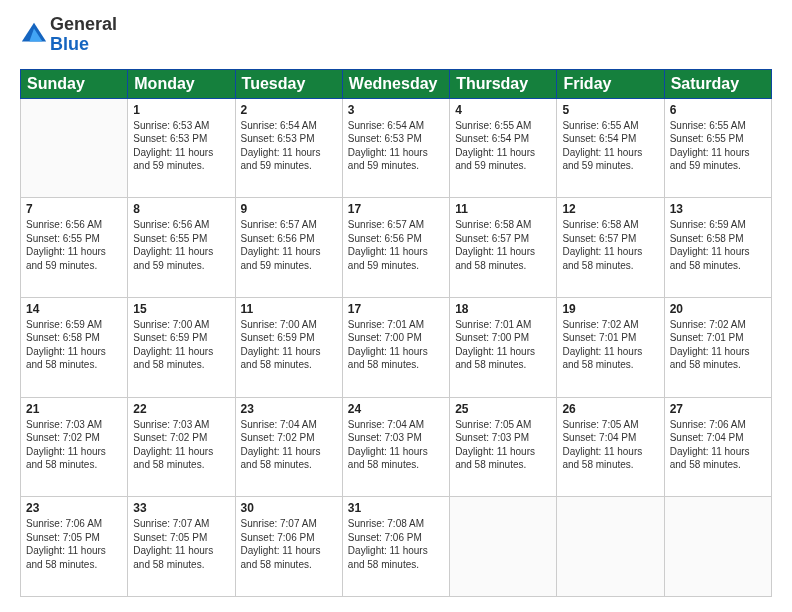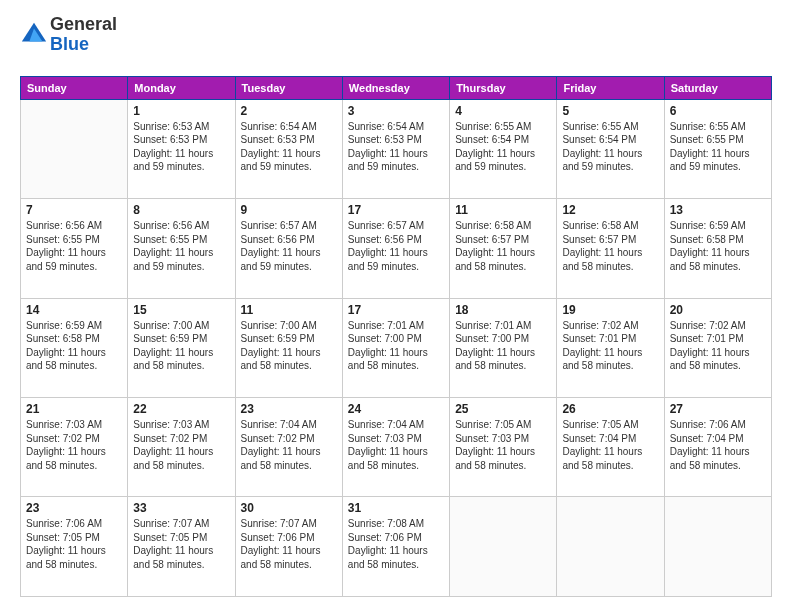--- a/index.html
+++ b/index.html
@@ -14,21 +14,21 @@
       width: 792px;
       height: 612px;
       padding: 15px 20px;
       display: flex;
       flex-direction: column;
     }
     .header {
       display: flex;
       justify-content: space-between;
       align-items: flex-start;
-      margin-bottom: 21px;
+      margin-bottom: 14px;
     }
     .logo {
       display: flex;
       align-items: center;
     }
     .logo-text {
       font-size: 18px;
       font-weight: bold;
       color: #333;
       line-height: 1.1;
@@ -57,23 +57,23 @@
       flex: 1;
       display: flex;
       flex-direction: column;
     }
     table {
       width: 100%;
       border-collapse: collapse;
       flex: 1;
     }
     thead tr th {
-      background-color: #a21caf;
+      background-color: #15803d;
       color: #fff;
-      font-size: 11px;
+      font-size: 16px;
       font-weight: bold;
       padding: 5px 6px;
       text-align: left;
       border: 1px solid #0d47a1;
     }
     tbody tr td {
       border: 1px solid #ccc;
       vertical-align: top;
       padding: 4px 5px;
       font-size: 9.5px;

